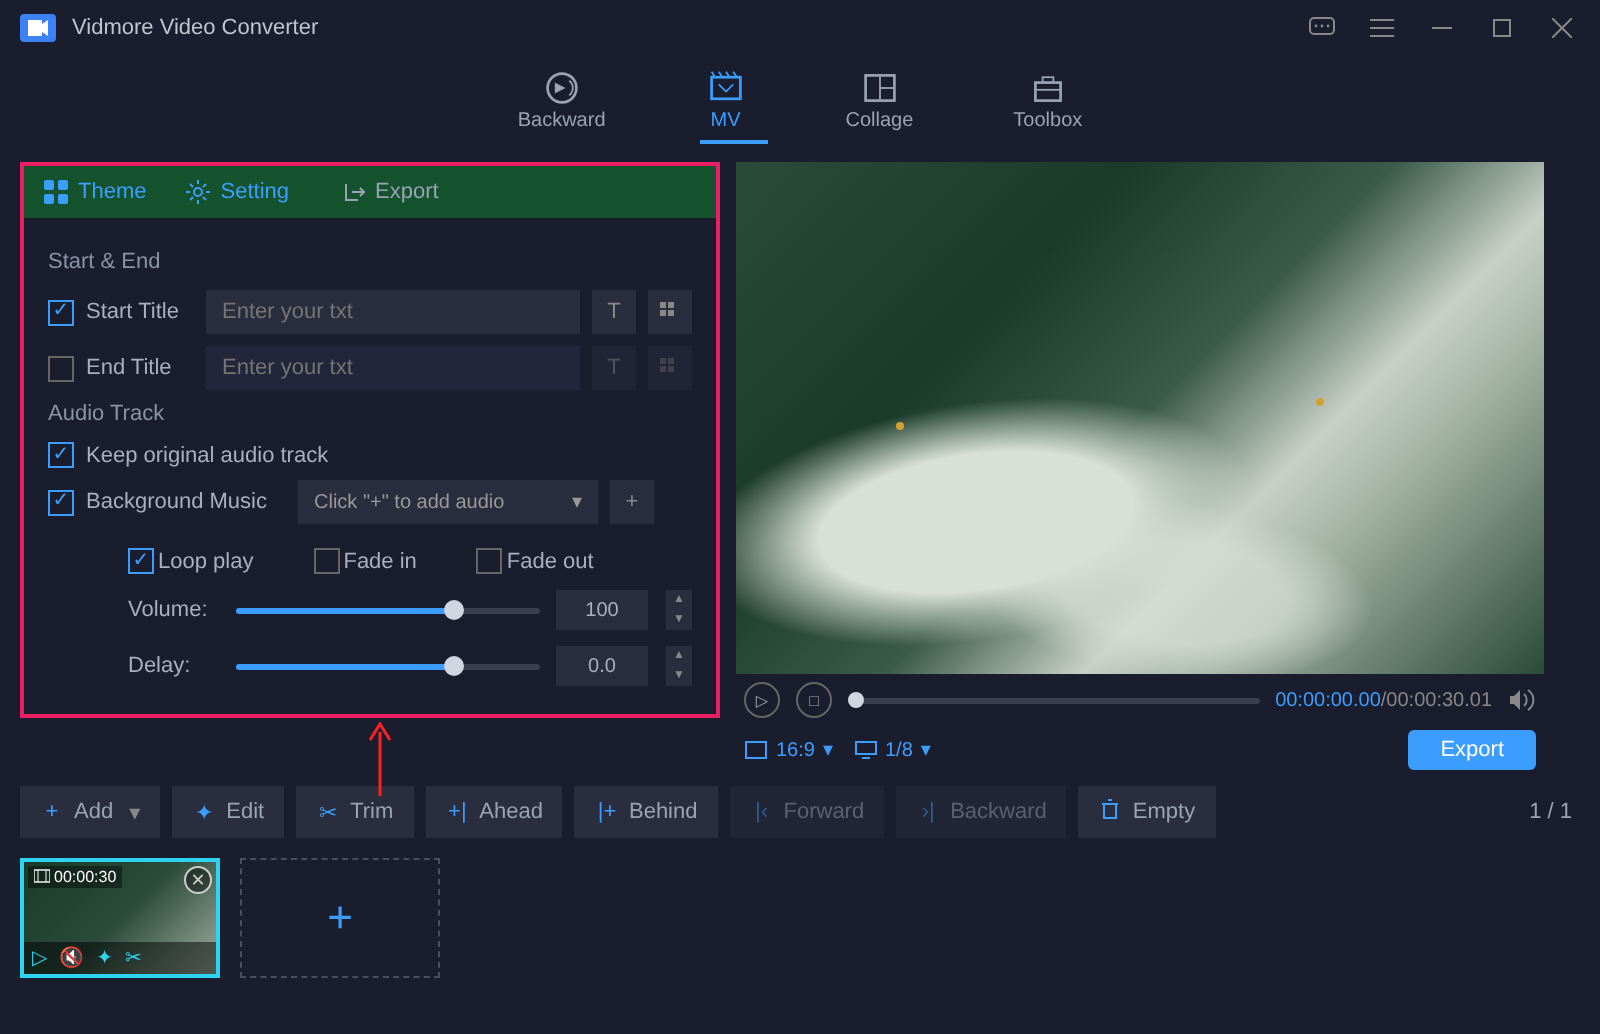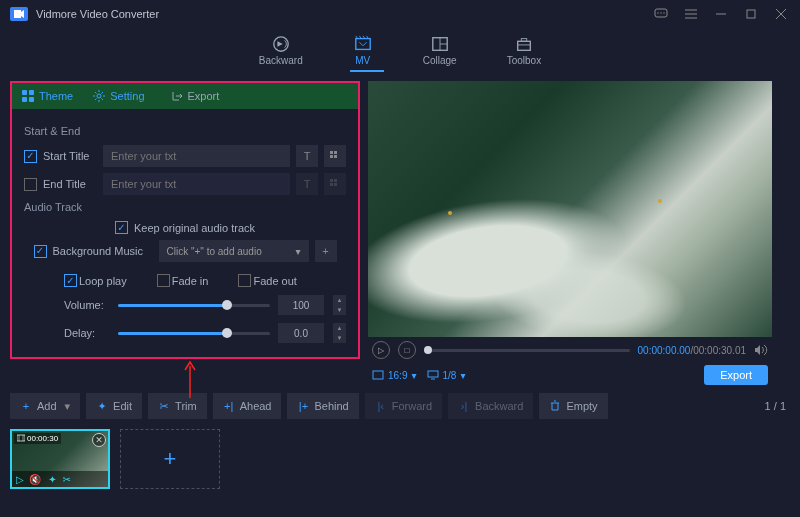--- a/index.html
+++ b/index.html
@@ -17,21 +17,21 @@
 .topnav-item .lbl { font-size:10px; }
 .topnav-underline { position:absolute; top:70px; left:350px; width:34px; height:2px; background:#3b9eff; }
 .main { display:flex; padding:8px 10px 0 10px; gap:8px; }
 .left { width:350px; }
 .tabbar { display:flex; align-items:center; height:28px; border:2px solid #e91e63; border-bottom:none; background:#14532d; }
 .tab { display:flex; align-items:center; gap:5px; padding:0 10px; height:100%; cursor:pointer; color:#3b9eff; }
 .tab .ticon { width:12px; height:12px; }
 .tab-export { color:#9aa3b5; margin-left:6px; }
 .settings-panel { border:2px solid #e91e63; border-top:none; padding:10px 12px 14px 12px; height:250px; }
 .sec-head { color:#8a92a6; margin-bottom:8px; margin-top:6px; }
-.row { display:flex; align-items:center; gap:6px; margin-bottom:6px;justify-content:center; }
+.row { display:flex; align-items:center; gap:6px; margin-bottom:6px; }
 .chk { width:13px; height:13px; border:1px solid #3b9eff; display:inline-flex; align-items:center; justify-content:center; cursor:pointer; }
 .chk.checked::after { content:"✓"; color:#3b9eff; font-size:10px; line-height:1; }
 .chk.unchecked { border-color:#666; }
 .fldlbl { width:54px; font-size:11px; }
 .txt { flex:1; height:22px; background:#2a2d3e; border:none; padding:0 8px; color:#999; font-size:11px; }
 .txt.disabled { background:#23263a; color:#666; }
 .iconbtn { width:22px; height:22px; background:#2a2d3e; display:flex; align-items:center; justify-content:center; cursor:pointer; color:#888; }
 .iconbtn.disabled { opacity:.5; }
 .dropdown { width:150px; height:22px; background:#2a2d3e; display:flex; align-items:center; padding:0 8px; justify-content:space-between; cursor:pointer; color:#999; font-size:10px; }
 .sub-opts { display:flex; gap:30px; padding:6px 0 4px 40px; }

